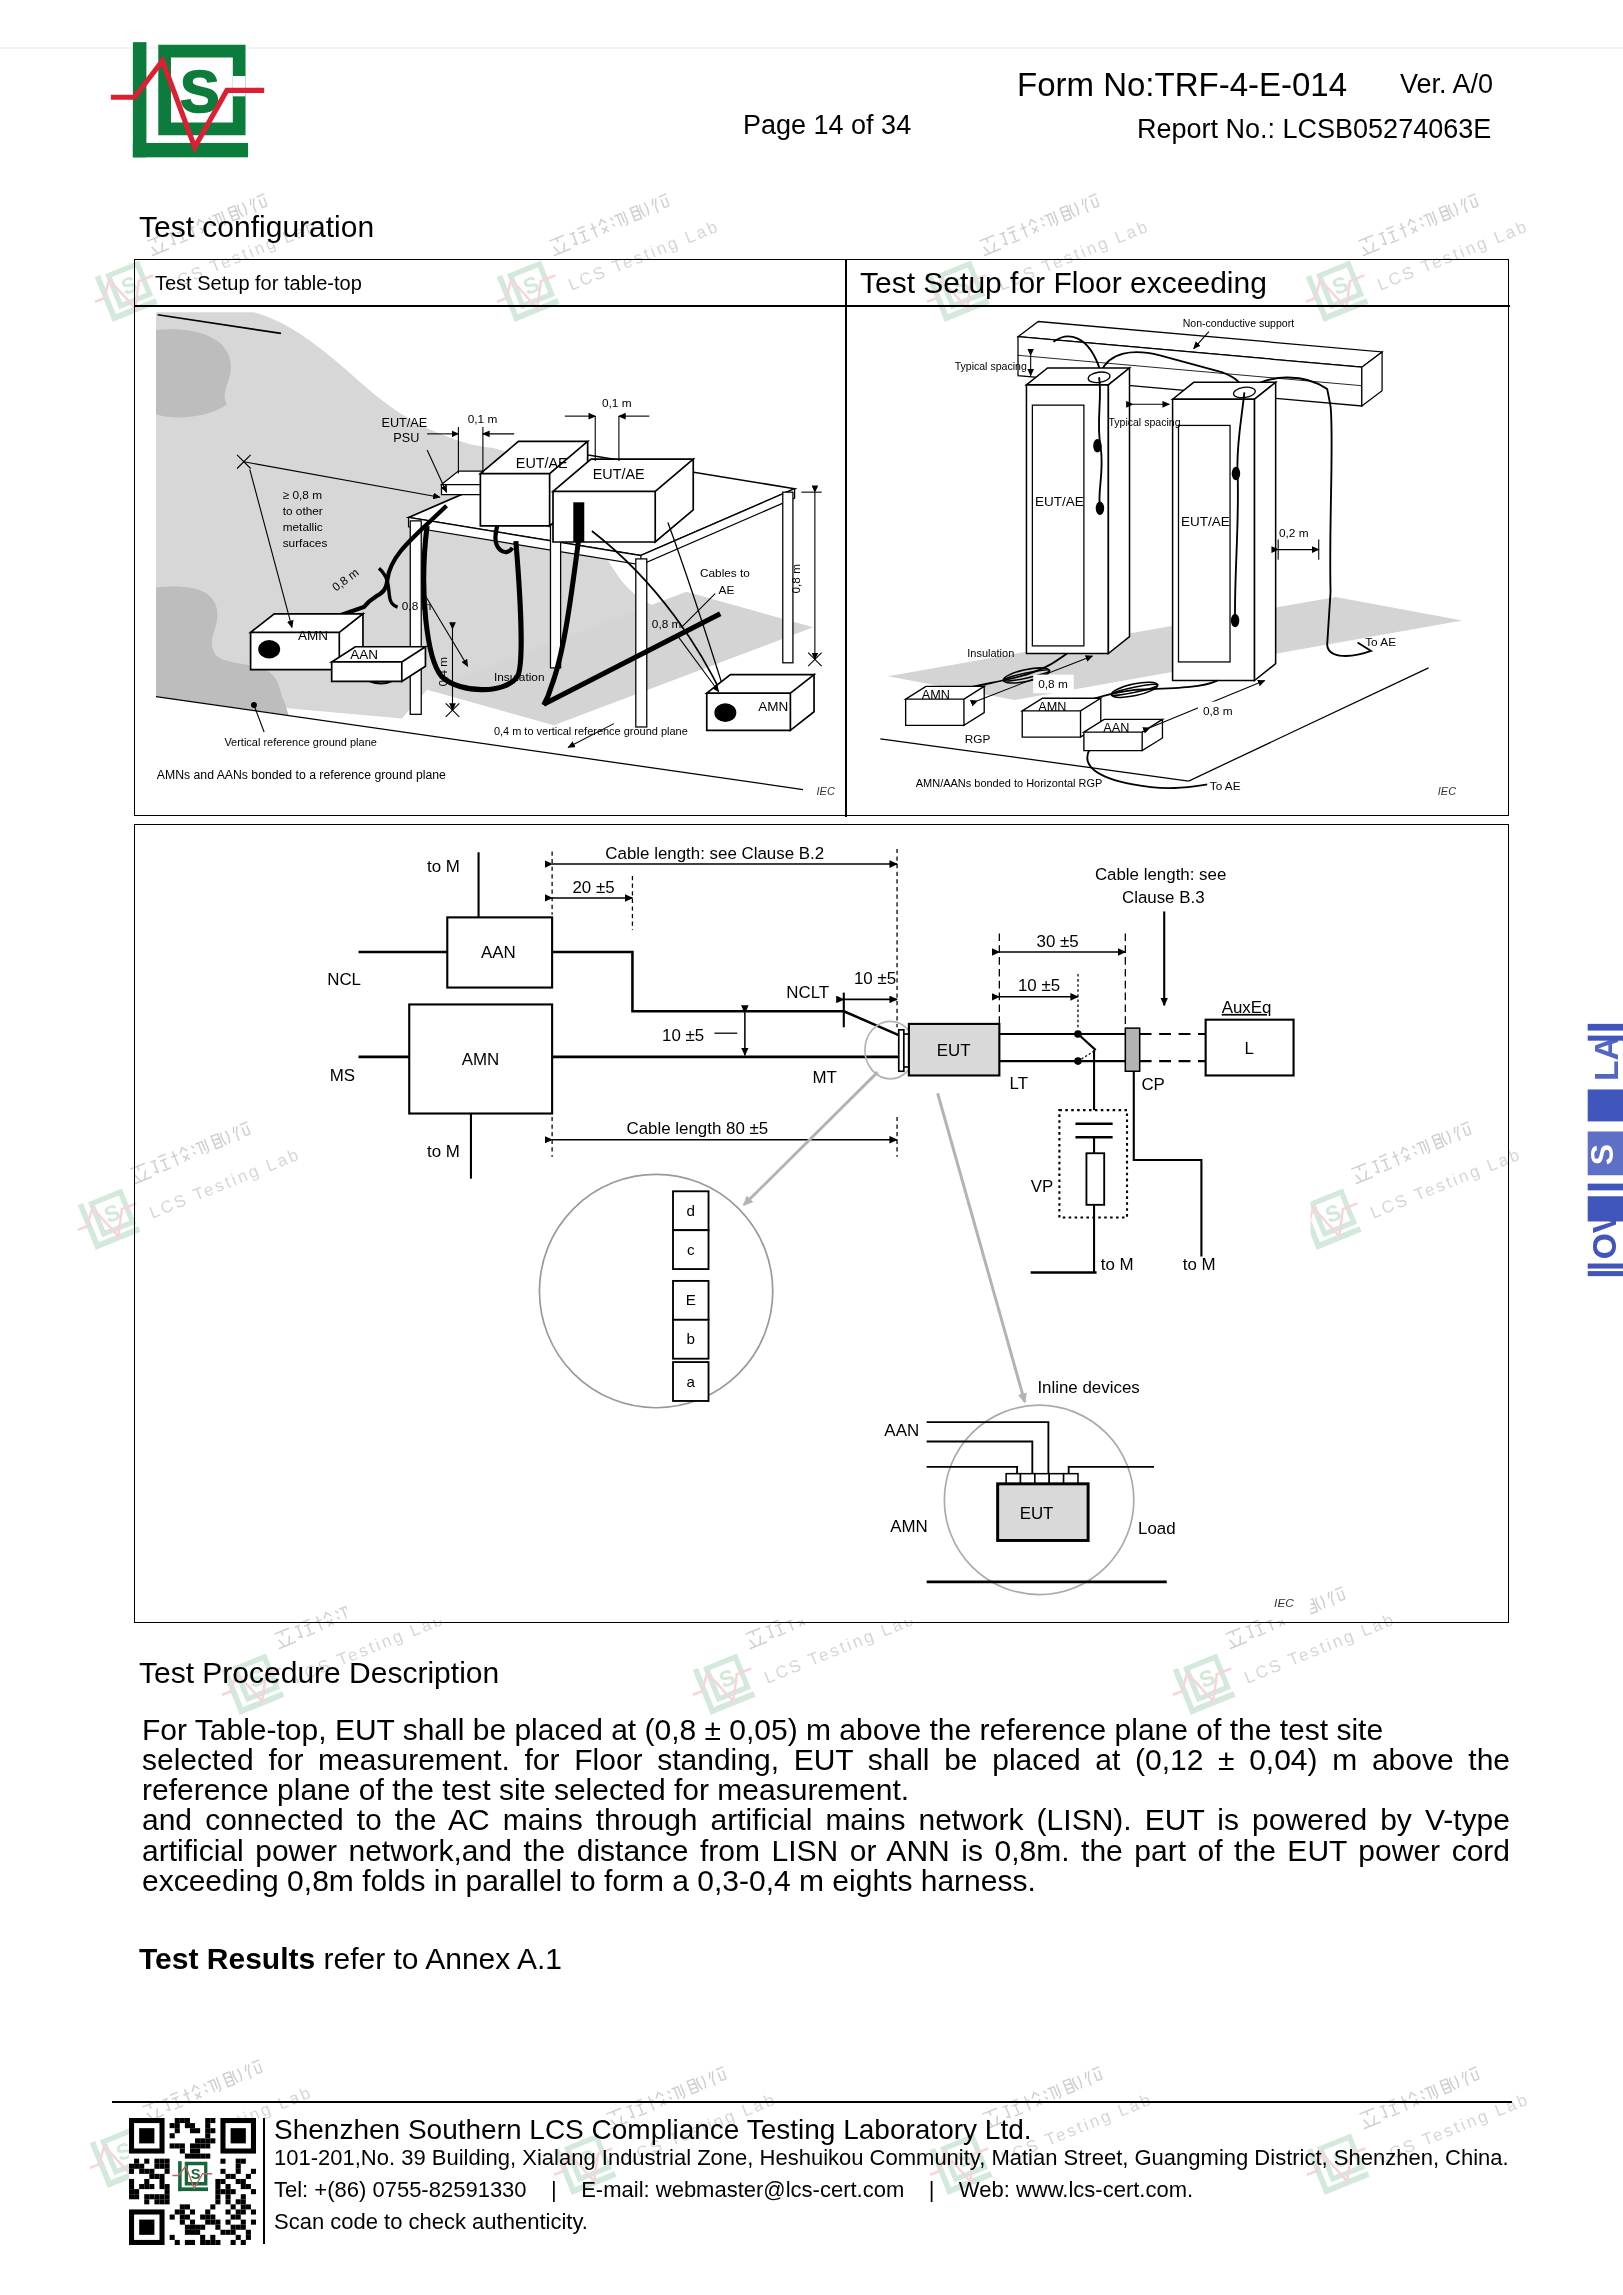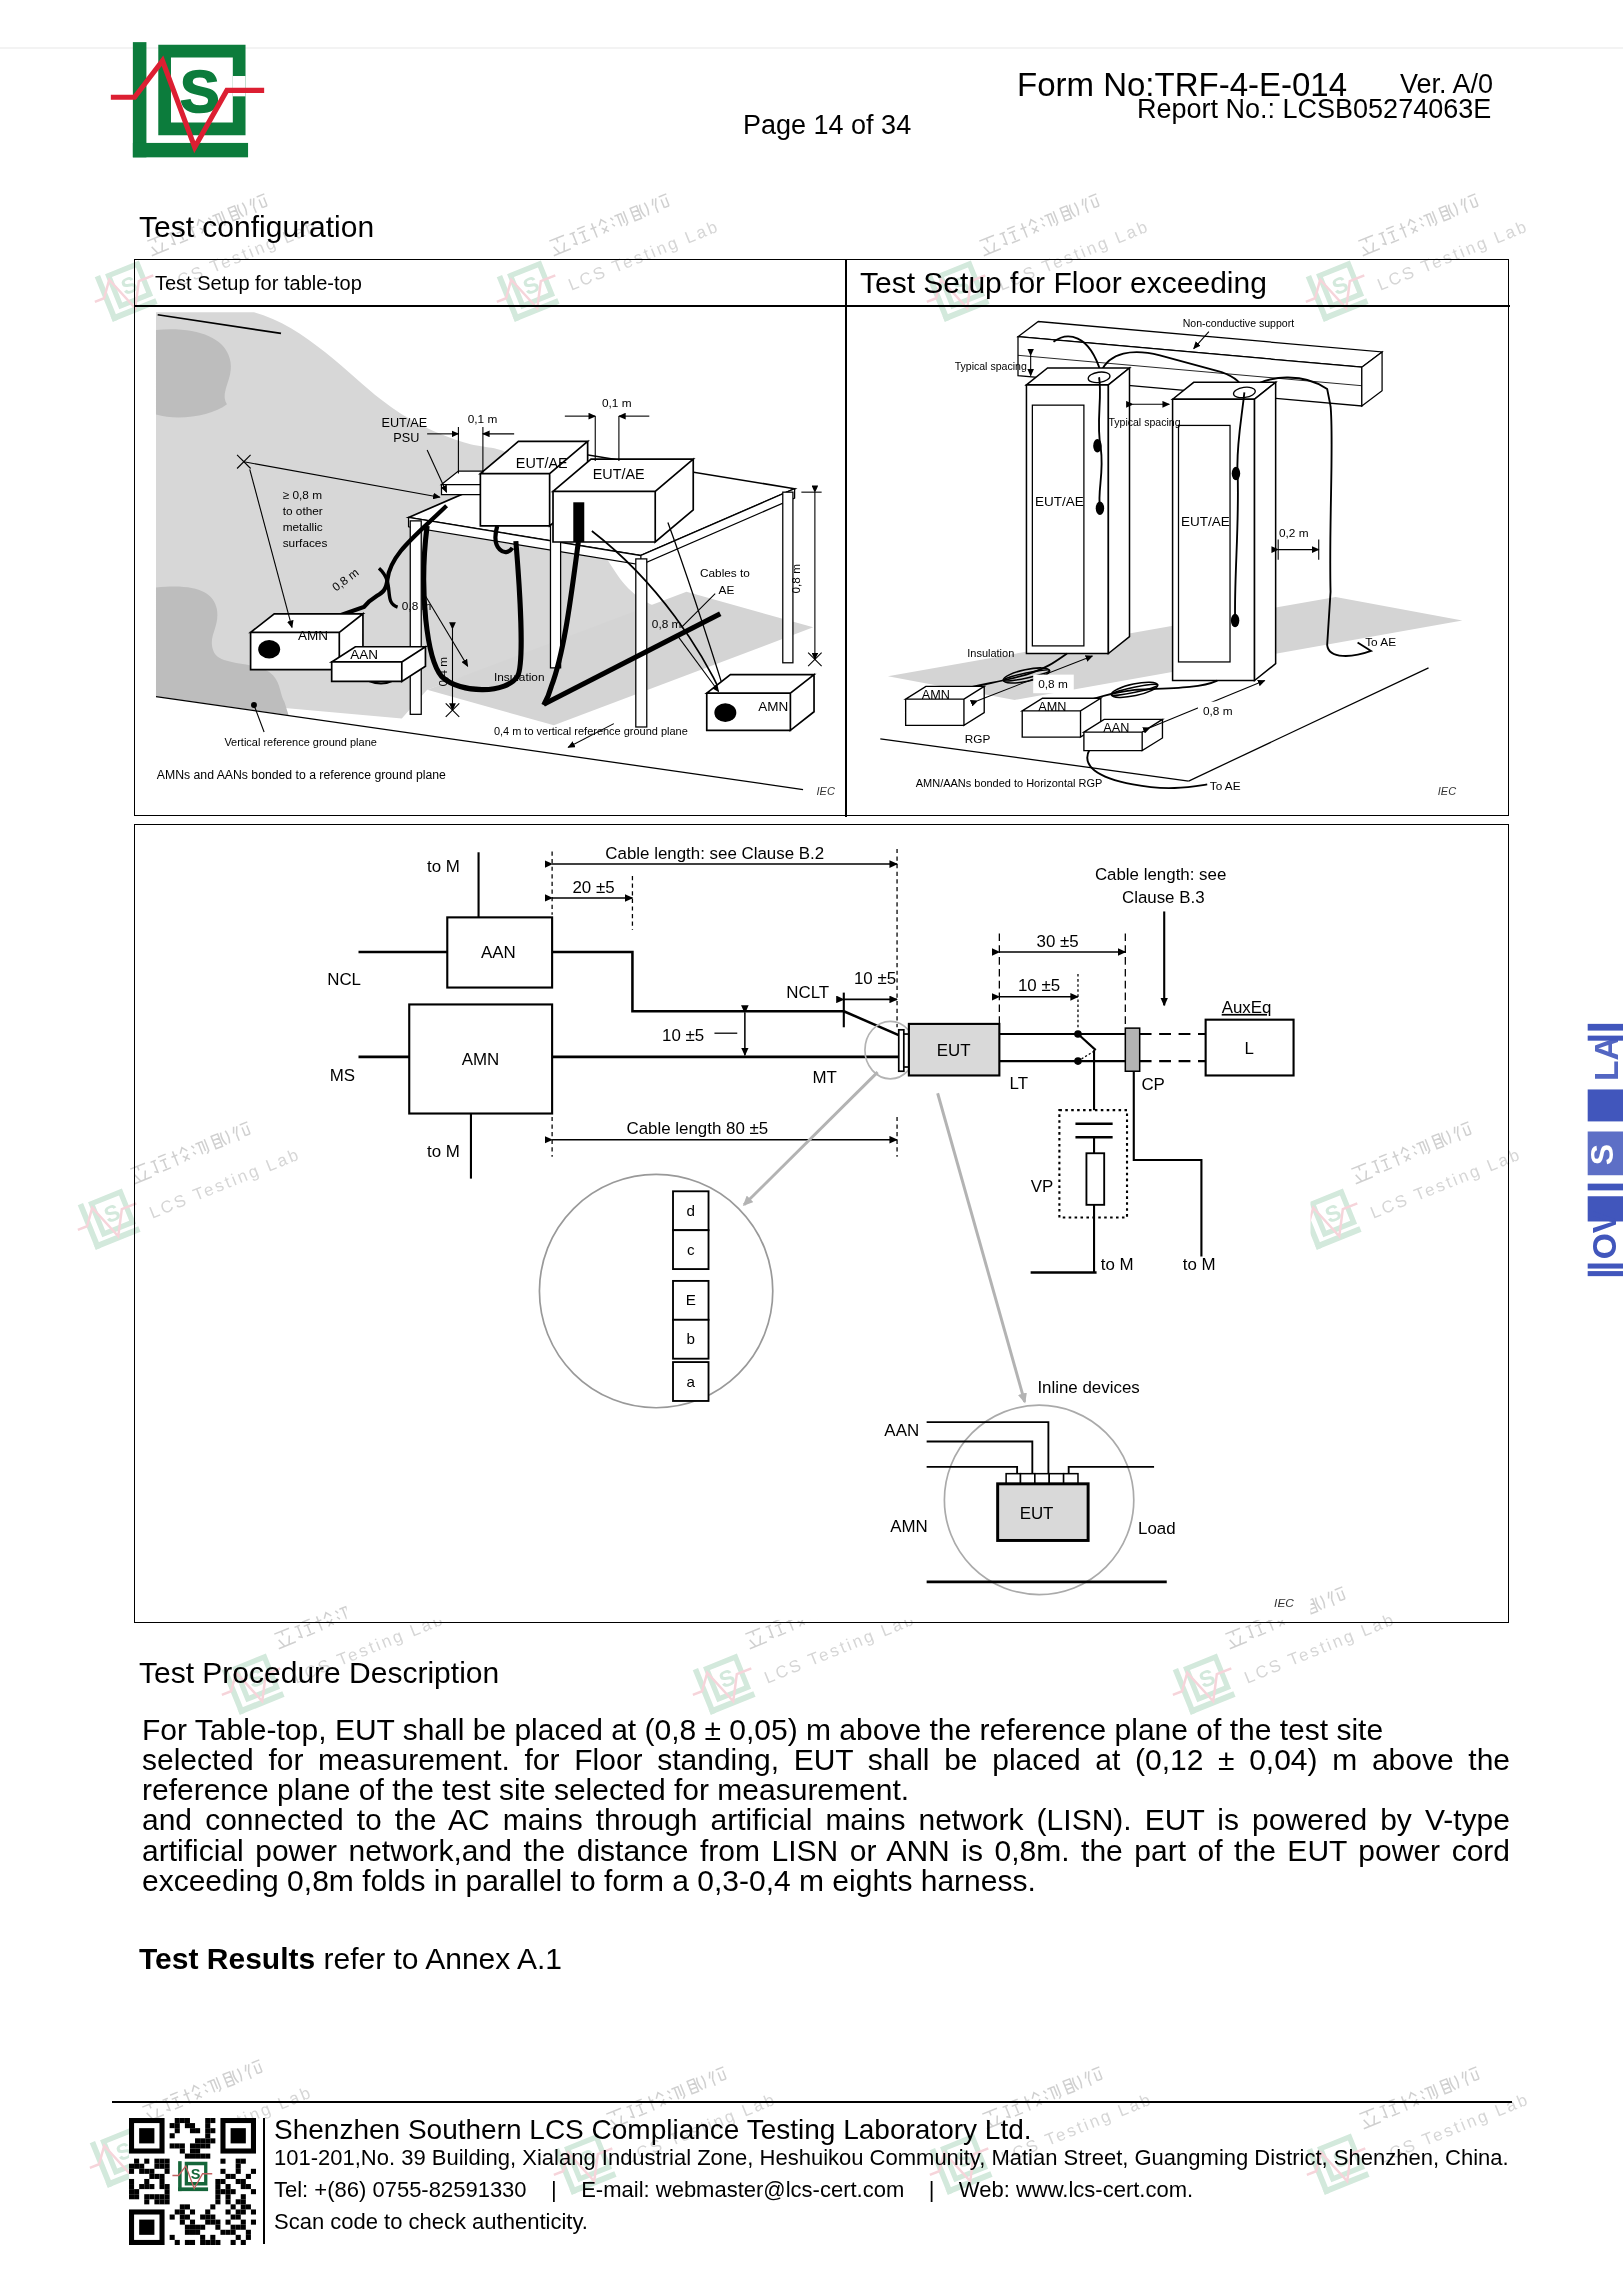--- a/index.html
+++ b/index.html
@@ -590,21 +590,21 @@
 <rect x="27" y="119" width="136" height="17"></rect>
 <path d="M57,3 H160 V110 H57 Z M72,18 V95 H145 V18 Z" fill-rule="evenodd"></path>
 </g>
 <rect x="145" y="40" width="15" height="24" fill="#fff"></rect>
 <text x="106" y="83" font-size="70" font-weight="bold" text-anchor="middle" fill="#0c7c3c" stroke="#0c7c3c" stroke-width="2" font-family="Liberation Sans, sans-serif">S</text>
 <path d="M1,65 H29 L62,22 L100,124 L138,57 H182" stroke="#dc1f32" stroke-width="6" fill="none"></path>
 </svg>
 <div class="t" style="left:1017px;top:71px;font-size:33px;line-height:27px">Form No:TRF-4-E-014</div>
 <div class="t" style="left:1400px;top:71px;font-size:27px;line-height:27px">Ver. A/0</div>
 <div class="t" style="left:743px;top:112px;font-size:27px;line-height:27px">Page 14 of 34</div>
-<div class="t" style="left:1137px;top:96px;font-size:27px;line-height:27px">Report No.: LCSB05274063E</div>
+<div class="t" style="left:1137px;top:116px;font-size:27px;line-height:27px">Report No.: LCSB05274063E</div>
 <div class="t" style="left:139px;top:212px;font-size:30px;line-height:30px;font-weight:normal">Test configuration</div>
 
 <div class="abs" style="left:134px;top:259px;width:1373px;height:555px;border:1.7px solid #000"></div>
 <div class="ln" style="left:134px;top:305px;width:1376px;height:1.7px"></div>
 <div class="ln" style="left:845px;top:259px;width:1.7px;height:558px"></div>
 <div class="abs" style="left:134px;top:824px;width:1373px;height:797px;border:1.7px solid #000"></div>
 <div class="t" style="left:155px;top:268px;font-size:20px;line-height:30px">Test Setup for table-top</div>
 <div class="t" style="left:860px;top:268px;font-size:30px;line-height:30px">Test Setup for Floor exceeding</div>
 
 <svg class="abs" style="left:137px;top:308px" width="707" height="506" viewBox="162 364 836 599">

